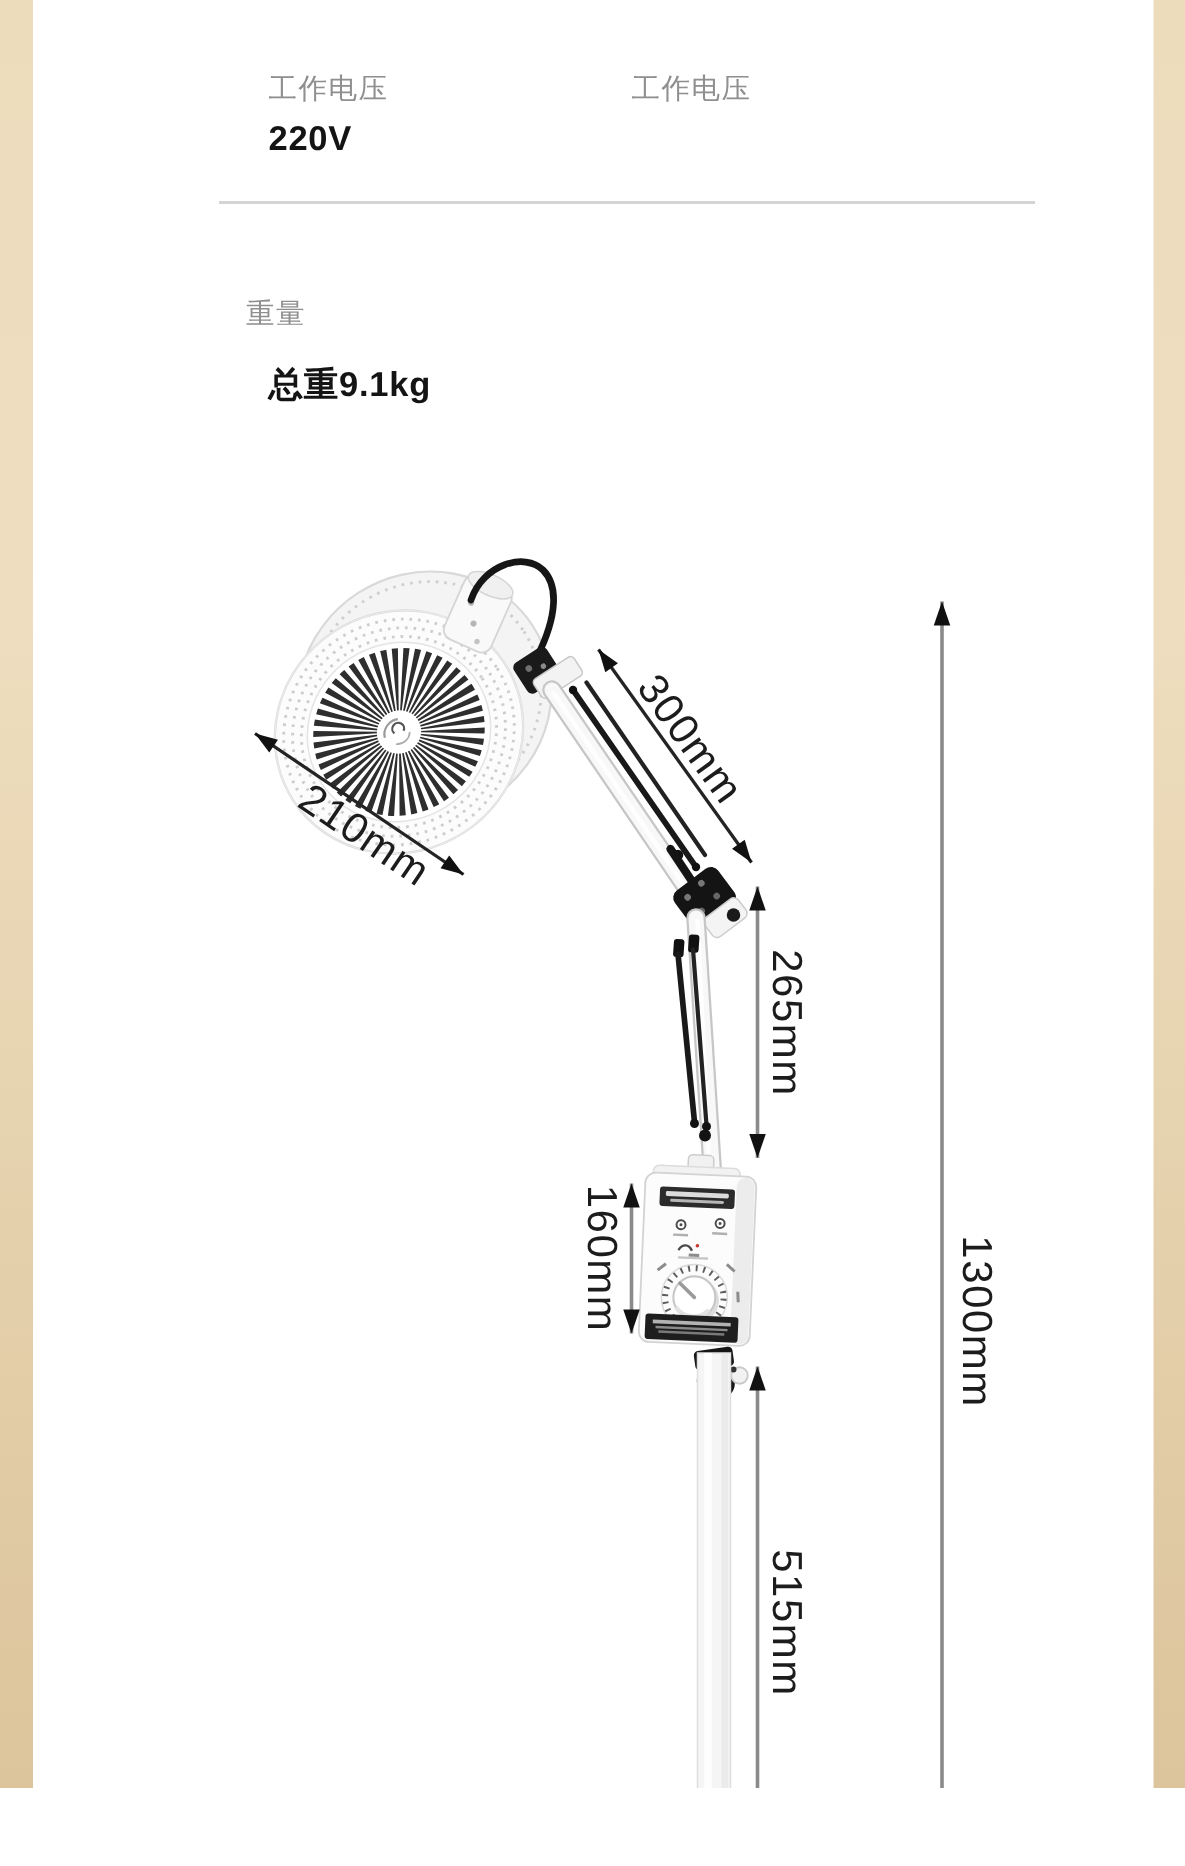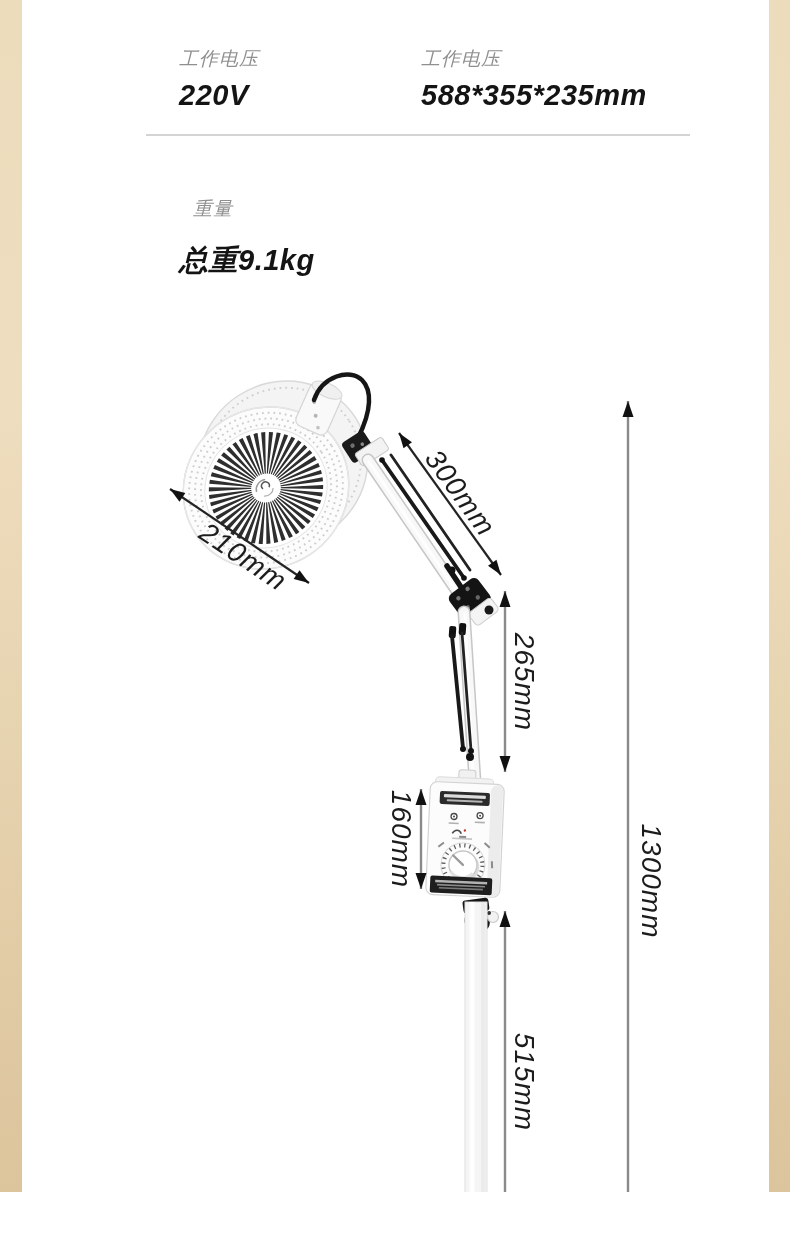--- a/index.html
+++ b/index.html
@@ -1,30 +1,29 @@
 <!DOCTYPE html>
 <html><head>
 <meta charset="utf-8">
 <style>
   html,body{margin:0;padding:0;}
   body{font-family:"Liberation Sans","DejaVu Sans",sans-serif;}
   .page{
     position:relative;width:790px;height:1192px;overflow:hidden;
     background:linear-gradient(180deg,#ecdcbc 0%,#eeddbe 35%,#e4d0ab 70%,#dcc49c 100%);
-    font-style:italic;
   }
   .content-card{
     position:absolute;left:22px;top:0;width:747px;height:1244px;
     background:#ffffff;
   }
   .spec-label{
     position:absolute;font-size:19px;color:#8f8f8f;letter-spacing:1px;white-space:nowrap;
   }
   .spec-value{
-    position:absolute;font-size:29px;font-weight:700;color:#141414;letter-spacing:.5px;white-space:nowrap;
+    position:absolute;font-size:23px;font-weight:700;color:#141414;letter-spacing:.5px;white-space:nowrap;
   }
   .divider{
     position:absolute;left:124px;top:134px;width:544px;height:2px;background:#d4d4d4;
   }
   .illustration{position:absolute;left:0;top:0;width:790px;height:1244px;}
   .illustration svg{position:absolute;left:0;top:0;}
   .dim{
     position:absolute;font-size:28px;color:#1c1c1c;letter-spacing:1px;white-space:nowrap;
     transform-origin:center;
   }
@@ -38,25 +37,24 @@
 </head>
 <body>
 
 <div class="page">
   <div class="content-card">
 
     <div class="spec-label" style="left:157px;top:46px">工作电压</div>
     <div class="spec-value" style="left:157px;top:79px">220V</div>
 
     <div class="spec-label" style="left:399px;top:46px">工作电压</div>
-    <div class="spec-value" style="left:399px;top:79px">588*355*235mm</div>
 
     <div class="divider"></div>
 
-    <div class="spec-label" style="left:171px;top:196px">重量</div>
+    <div class="spec-label" style="left:142px;top:196px">重量</div>
     <div class="spec-value" style="left:157px;top:241px">总重9.1kg</div>
   </div>
 
   <div class="illustration">
     <svg width="790" height="1244" viewBox="0 0 790 1244">
 
       <g transform="translate(283,464) rotate(-33) scale(1,0.95)">
         <circle cx="0" cy="0" r="86" fill="#f4f4f4" stroke="#d9d9d9" stroke-width="1.5"></circle>
         <circle cx="0" cy="0" r="79" fill="none" stroke="#cfcfcf" stroke-width="2" stroke-dasharray="1.8 4"></circle>
       </g>

